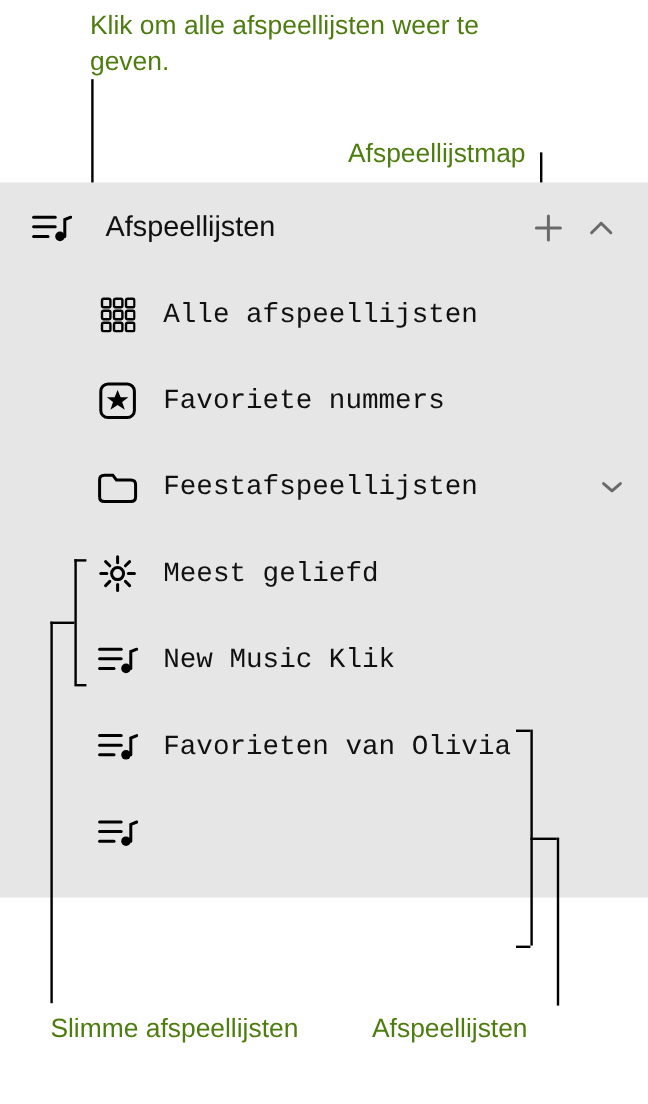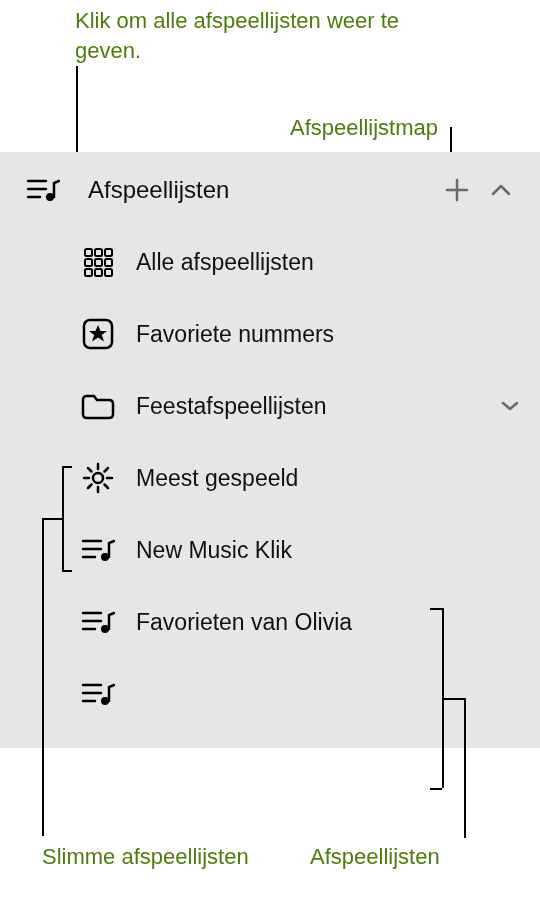--- a/index.html
+++ b/index.html
@@ -56,20 +56,21 @@
 
   .list {
     margin-top: 6px;
   }
   .row {
     display: flex;
     align-items: center;
     height: 72px;
     padding-left: 74px;
     padding-right: 12px;
+    font-family: Liberation Mono, monospace;
   }
   .row .icon {
     width: 48px;
     display: flex;
     align-items: center;
     justify-content: center;
   }
   .row .label {
     font-size: 23px;
     margin-left: 14px;
@@ -177,21 +178,21 @@
             <line x1="16" y1="25" x2="16" y2="30"></line>
             <line x1="2" y1="16" x2="7" y2="16"></line>
             <line x1="25" y1="16" x2="30" y2="16"></line>
             <line x1="6" y1="6" x2="9.5" y2="9.5"></line>
             <line x1="22.5" y1="22.5" x2="26" y2="26"></line>
             <line x1="26" y1="6" x2="22.5" y2="9.5"></line>
             <line x1="9.5" y1="22.5" x2="6" y2="26"></line>
           </g>
         </svg>
       </span>
-      <span class="label">Meest gespeeld</span>
+      <span class="label">Meest geliefd</span>
       <span class="tail"></span>
     </div>
 
 
     <div class="row">
       <span class="icon">
         <svg width="34" height="26" viewBox="0 0 34 26" fill="none">
           <line x1="2" y1="4" x2="20" y2="4" stroke="#000" stroke-width="2.5" stroke-linecap="round"></line>
           <line x1="2" y1="12" x2="20" y2="12" stroke="#000" stroke-width="2.5" stroke-linecap="round"></line>
           <line x1="2" y1="20" x2="14" y2="20" stroke="#000" stroke-width="2.5" stroke-linecap="round"></line>

